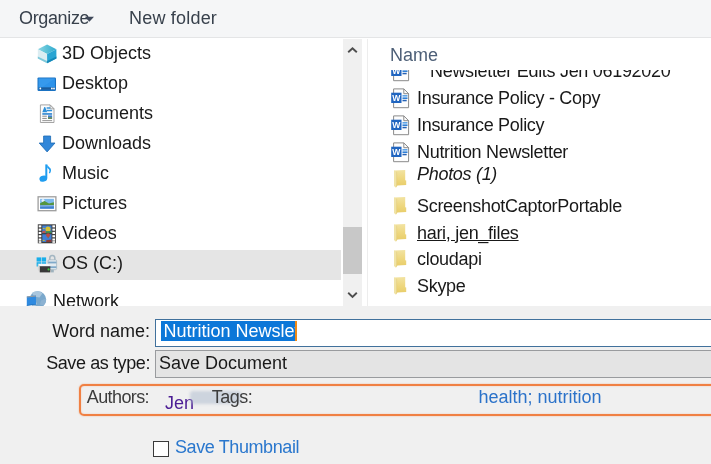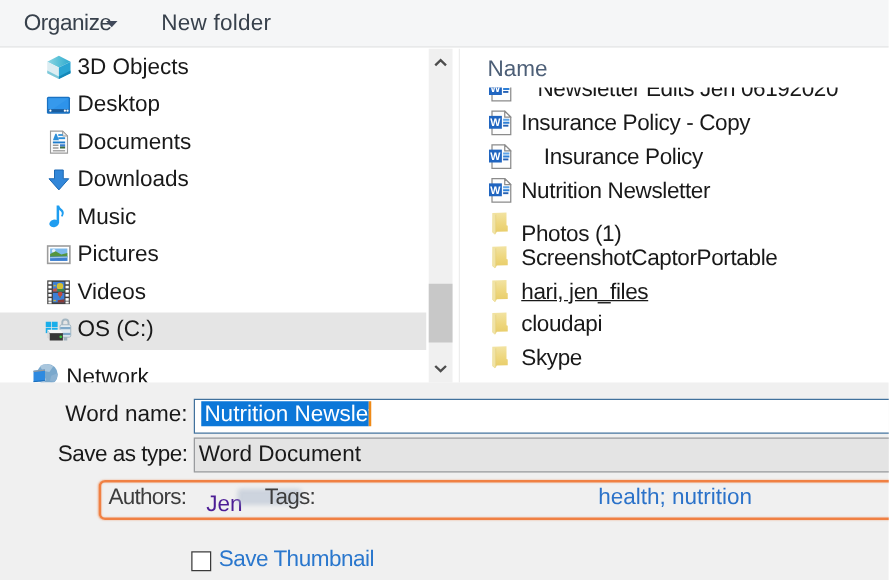--- a/index.html
+++ b/index.html
@@ -163,41 +163,41 @@
     <div class="abs t" style="left: 49px; top: 20.77px; line-height: 15px; letter-spacing: -0.3px;">Insurance Policy - Copy</div>
     <div class="abs" style="left: 23px; top: 17.87px;"><svg width="20" height="21" viewBox="0 0 20 21">
         <path d="M2.6,0.9 L12.8,0.9 L17.6,5.7 L17.6,19.7 L2.6,19.7 Z" fill="#fdfdfd" stroke="#8b8b8b" stroke-width="1"></path>
         <path d="M12.8,0.9 L12.8,5.7 L17.6,5.7 Z" fill="#fff" stroke="#8b8b8b" stroke-width="1" stroke-linejoin="round"></path>
         <rect x="0.2" y="4.7" width="10.3" height="10.3" fill="#2065c0"></rect>
         <text x="5.35" y="12.9" font-family="Liberation Sans" font-size="8.6" font-weight="bold" fill="#fff" text-anchor="middle">W</text>
         <rect x="11.5" y="7" width="5" height="1.6" fill="#5ea4e8"></rect>
         <rect x="11.5" y="9.4" width="5" height="1.6" fill="#2e7fd6"></rect>
         <rect x="11.5" y="11.8" width="4.2" height="1.5" fill="#2561b4"></rect>
       </svg></div>
-    <div class="abs t" style="left: 67px; top: 47.64px; line-height: 15px; letter-spacing: -0.3px;">Insurance Policy</div>
+    <div class="abs t" style="left: 49px; top: 47.64px; line-height: 15px; letter-spacing: -0.3px;">Insurance Policy</div>
     <div class="abs" style="left: 23px; top: 44.74px;"><svg width="20" height="21" viewBox="0 0 20 21">
         <path d="M2.6,0.9 L12.8,0.9 L17.6,5.7 L17.6,19.7 L2.6,19.7 Z" fill="#fdfdfd" stroke="#8b8b8b" stroke-width="1"></path>
         <path d="M12.8,0.9 L12.8,5.7 L17.6,5.7 Z" fill="#fff" stroke="#8b8b8b" stroke-width="1" stroke-linejoin="round"></path>
         <rect x="0.2" y="4.7" width="10.3" height="10.3" fill="#2065c0"></rect>
         <text x="5.35" y="12.9" font-family="Liberation Sans" font-size="8.6" font-weight="bold" fill="#fff" text-anchor="middle">W</text>
         <rect x="11.5" y="7" width="5" height="1.6" fill="#5ea4e8"></rect>
         <rect x="11.5" y="9.4" width="5" height="1.6" fill="#2e7fd6"></rect>
         <rect x="11.5" y="11.8" width="4.2" height="1.5" fill="#2561b4"></rect>
       </svg></div>
     <div class="abs t" style="left: 49px; top: 74.51px; line-height: 15px; letter-spacing: -0.3px;">Nutrition Newsletter</div>
     <div class="abs" style="left: 23px; top: 71.61px;"><svg width="20" height="21" viewBox="0 0 20 21">
         <path d="M2.6,0.9 L12.8,0.9 L17.6,5.7 L17.6,19.7 L2.6,19.7 Z" fill="#fdfdfd" stroke="#8b8b8b" stroke-width="1"></path>
         <path d="M12.8,0.9 L12.8,5.7 L17.6,5.7 Z" fill="#fff" stroke="#8b8b8b" stroke-width="1" stroke-linejoin="round"></path>
         <rect x="0.2" y="4.7" width="10.3" height="10.3" fill="#2065c0"></rect>
         <text x="5.35" y="12.9" font-family="Liberation Sans" font-size="8.6" font-weight="bold" fill="#fff" text-anchor="middle">W</text>
         <rect x="11.5" y="7" width="5" height="1.6" fill="#5ea4e8"></rect>
         <rect x="11.5" y="9.4" width="5" height="1.6" fill="#2e7fd6"></rect>
         <rect x="11.5" y="11.8" width="4.2" height="1.5" fill="#2561b4"></rect>
       </svg></div>
-    <div class="abs t" style="left: 49px; top: 110px; line-height: 15px; letter-spacing: -0.3px;">Photos (1)</div>
+    <div class="abs t" style="left: 49px; top: 97px; line-height: 15px; letter-spacing: -0.3px; font-style: italic;">Photos (1)</div>
     <div class="abs" style="left: 23px; top: 98.48px;"><svg width="20" height="21" viewBox="0 0 20 21">
         <defs>
           <linearGradient id="fg" x1="0" y1="0" x2="0" y2="1">
             <stop offset="0" stop-color="#f2e3a2"></stop>
             <stop offset="0.5" stop-color="#eed77e"></stop>
             <stop offset="1" stop-color="#e7cb66"></stop>
           </linearGradient>
         </defs>
         <path d="M3,1.4 L14.2,1 L14.2,11.2 L15.2,11.6 L15.2,16.1 L6.4,16.4 L5,18.5 L3,16.7 Z" fill="url(#fg)"></path>
         <path d="M3,1.4 L5.6,2.7 L5.6,17.3 L5,18.5 L3,16.7 Z" fill="#f0e3a6"></path>
@@ -260,21 +260,21 @@
 <div class="abs" style="left:0;top:306px;width:711px;height:158px;background:#f0f0f0;"></div>
 
 <div class="abs t" style="left:0;top:323.5px;width:150px;text-align:right;line-height:15px;">Word name:</div>
 <div class="abs" style="left:154.5px;top:318.5px;width:560px;height:28px;background:#fff;border:1.3px solid #41719c;"></div>
 <div class="abs" style="left:161px;top:321.4px;width:134.3px;height:19.8px;background:#0c77d8;"></div>
 <div class="abs t" style="left:163.5px;top:323.7px;line-height:15px;color:#fff;">Nutrition Newsletter</div>
 <div class="abs" style="left:295.3px;top:321.4px;width:1.5px;height:19.8px;background:#ef8a18;"></div>
 
 <div class="abs t" style="left:0;top:356.2px;width:150px;text-align:right;letter-spacing:-0.4px;line-height:15px;">Save as type:</div>
 <div class="abs" style="left:154.5px;top:349.5px;width:560px;height:28.2px;background:#e4e4e4;border:1px solid #999b9e;"></div>
-<div class="abs t" style="left:159px;top:356.2px;line-height:15px;">Word Document</div>
+<div class="abs t" style="left:159px;top:356.2px;line-height:15px;">Save Document</div>
 
 <div class="abs" style="left:79px;top:383.5px;width:640px;height:32px;border:2px solid #f08043;border-radius:5px;box-shadow:0 0 1.5px rgba(240,128,67,0.7), inset 0 0 1.5px rgba(240,128,67,0.5);"></div>
 <div class="abs t" style="left:0;top:390.1px;width:149px;text-align:right;letter-spacing:-0.6px;line-height:15px;color:#3d3d3d;">Authors:</div>
 <div class="abs t" style="left:165px;top:396px;line-height:15px;color:#4c1d95;">Jen</div>
 <div class="abs" style="left:190px;top:390.5px;width:51px;height:13.5px;background:rgba(169,183,203,0.5);border-radius:3px;filter:blur(1.8px);"></div>
 <div class="abs t" style="left:0;top:390.1px;width:464px;text-align:center;letter-spacing:-0.55px;line-height:15px;color:#3d3d3d;">Tags:</div>
 <div class="abs t" style="left:478.5px;top:390.1px;line-height:15px;color:#2b72c9;">health; nutrition</div>
 
 <div class="abs" style="left:153px;top:440.5px;width:16px;height:16px;background:#fff;border:1.8px solid #3a3a3a;"></div>
 <div class="abs t" style="left:175px;top:440.3px;line-height:15px;letter-spacing:-0.4px;color:#2a77cd;">Save Thumbnail</div>

